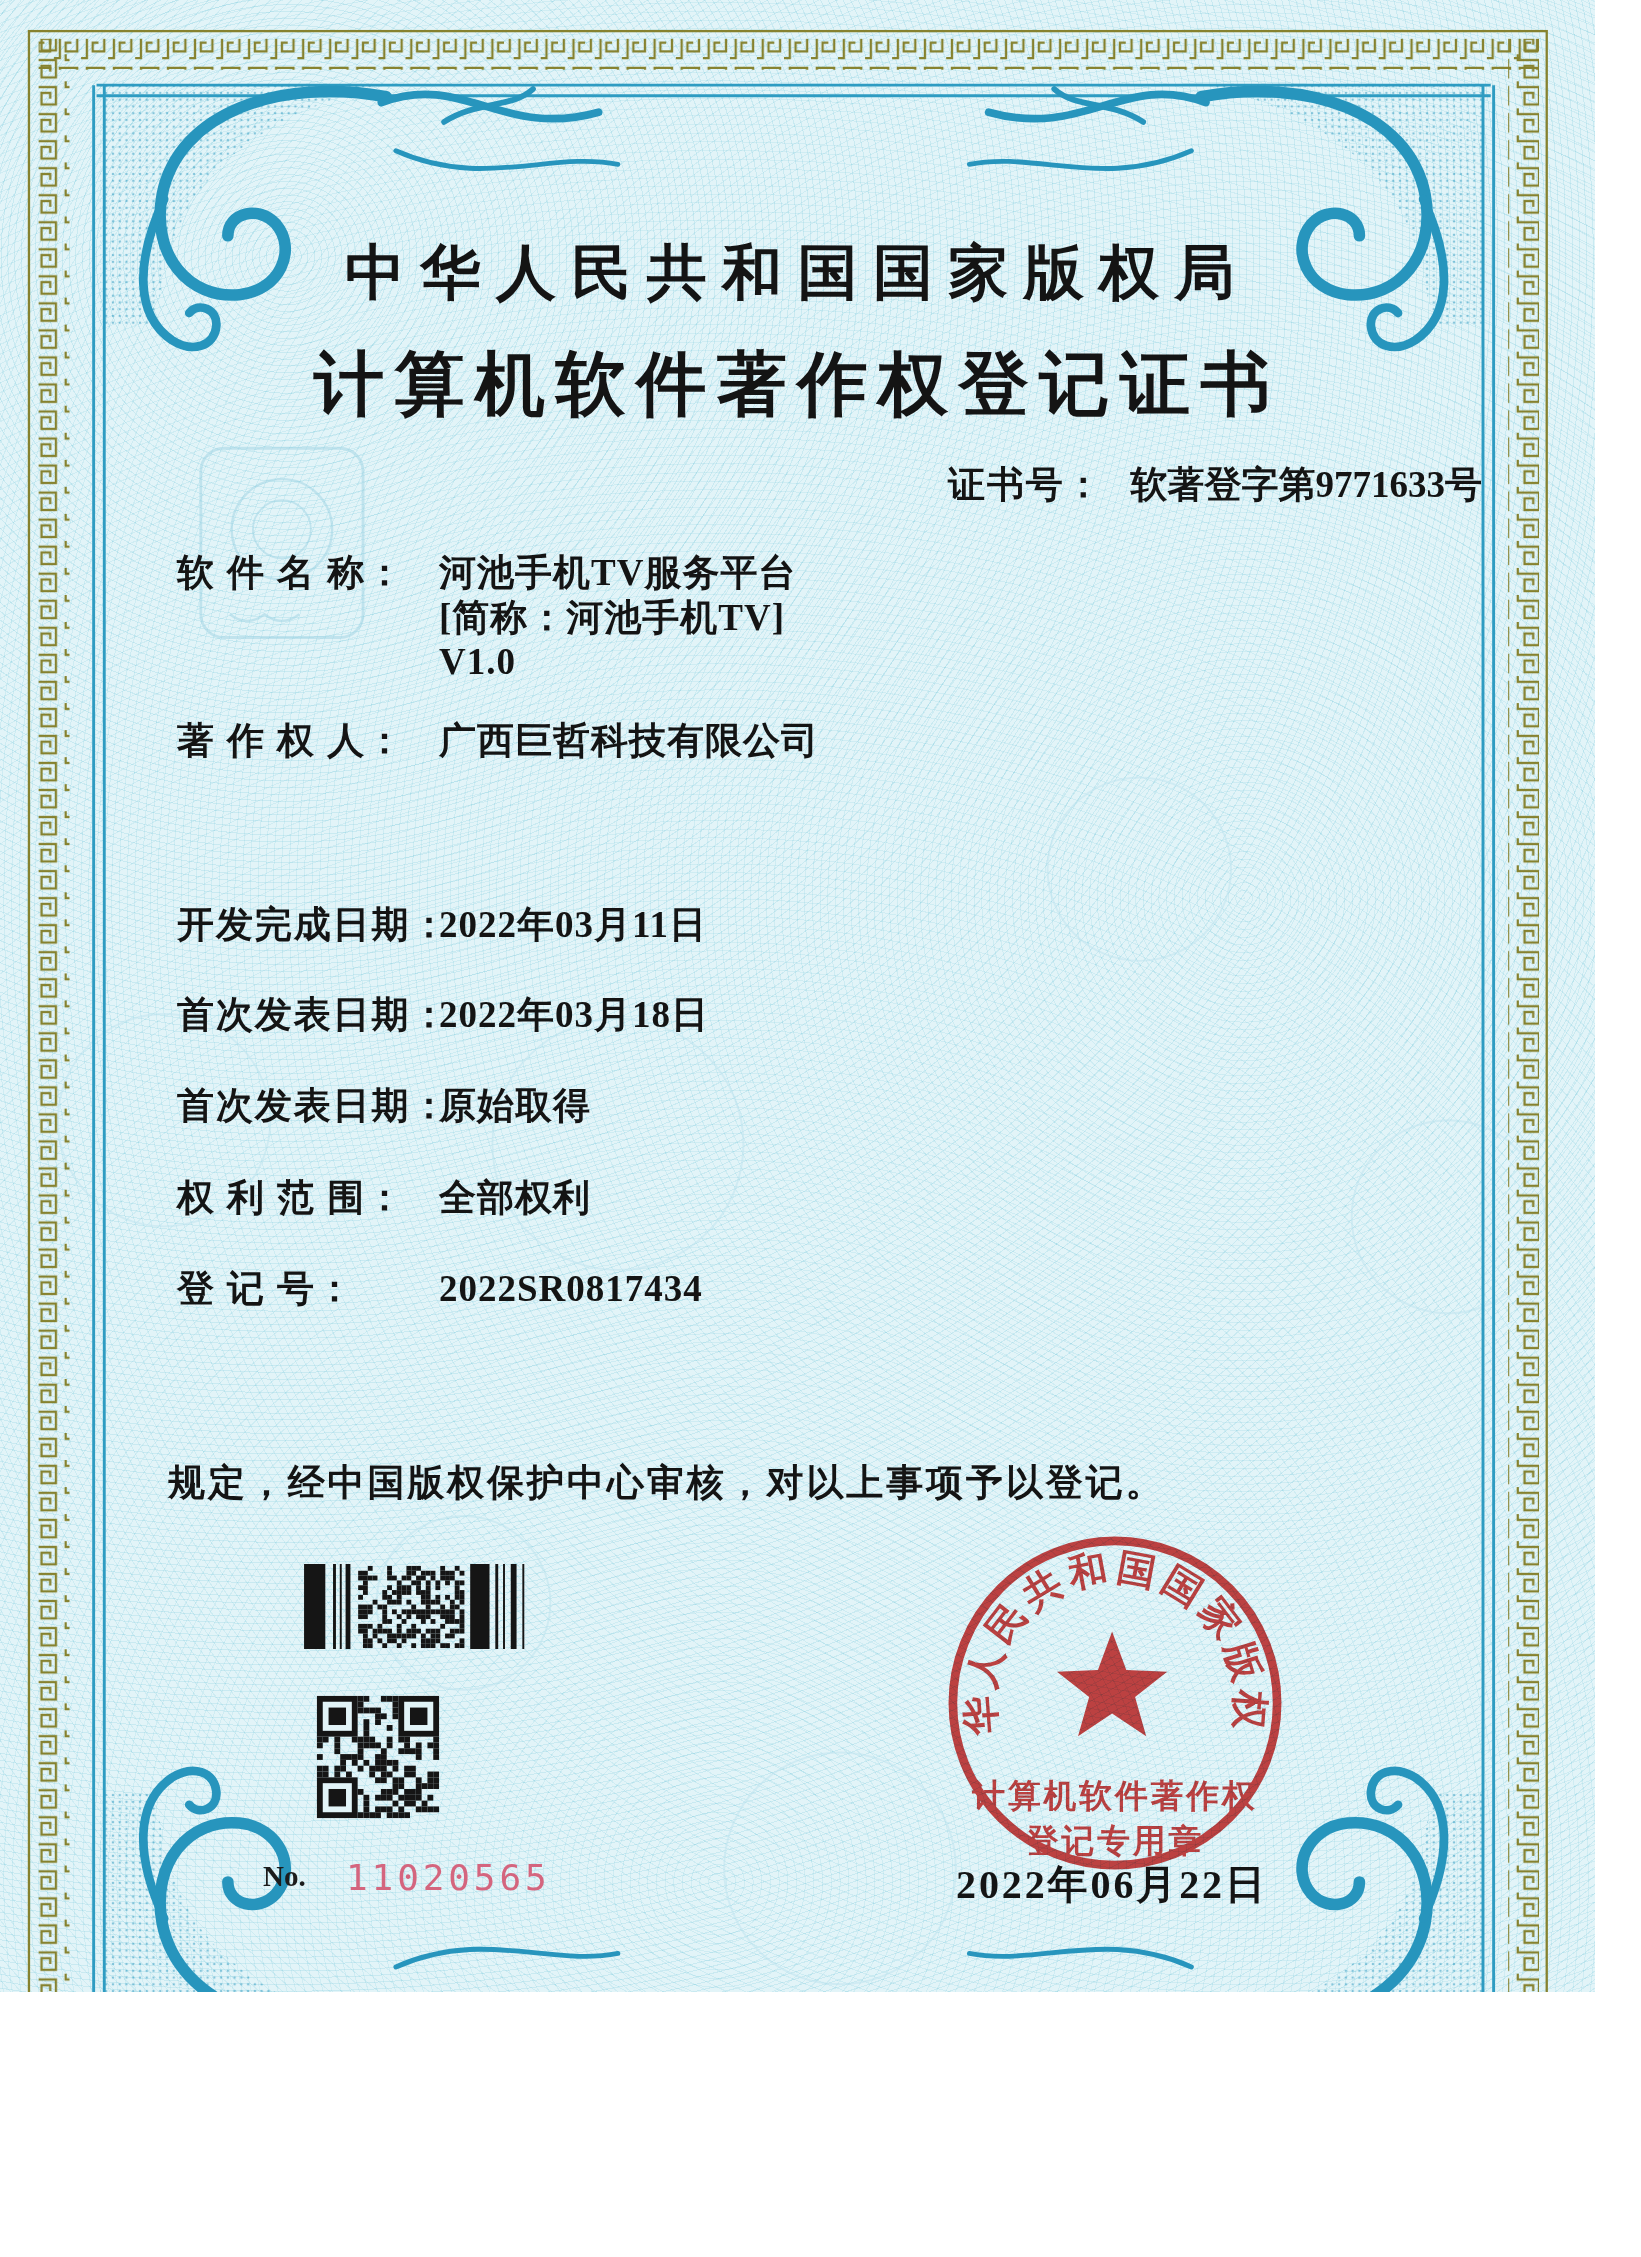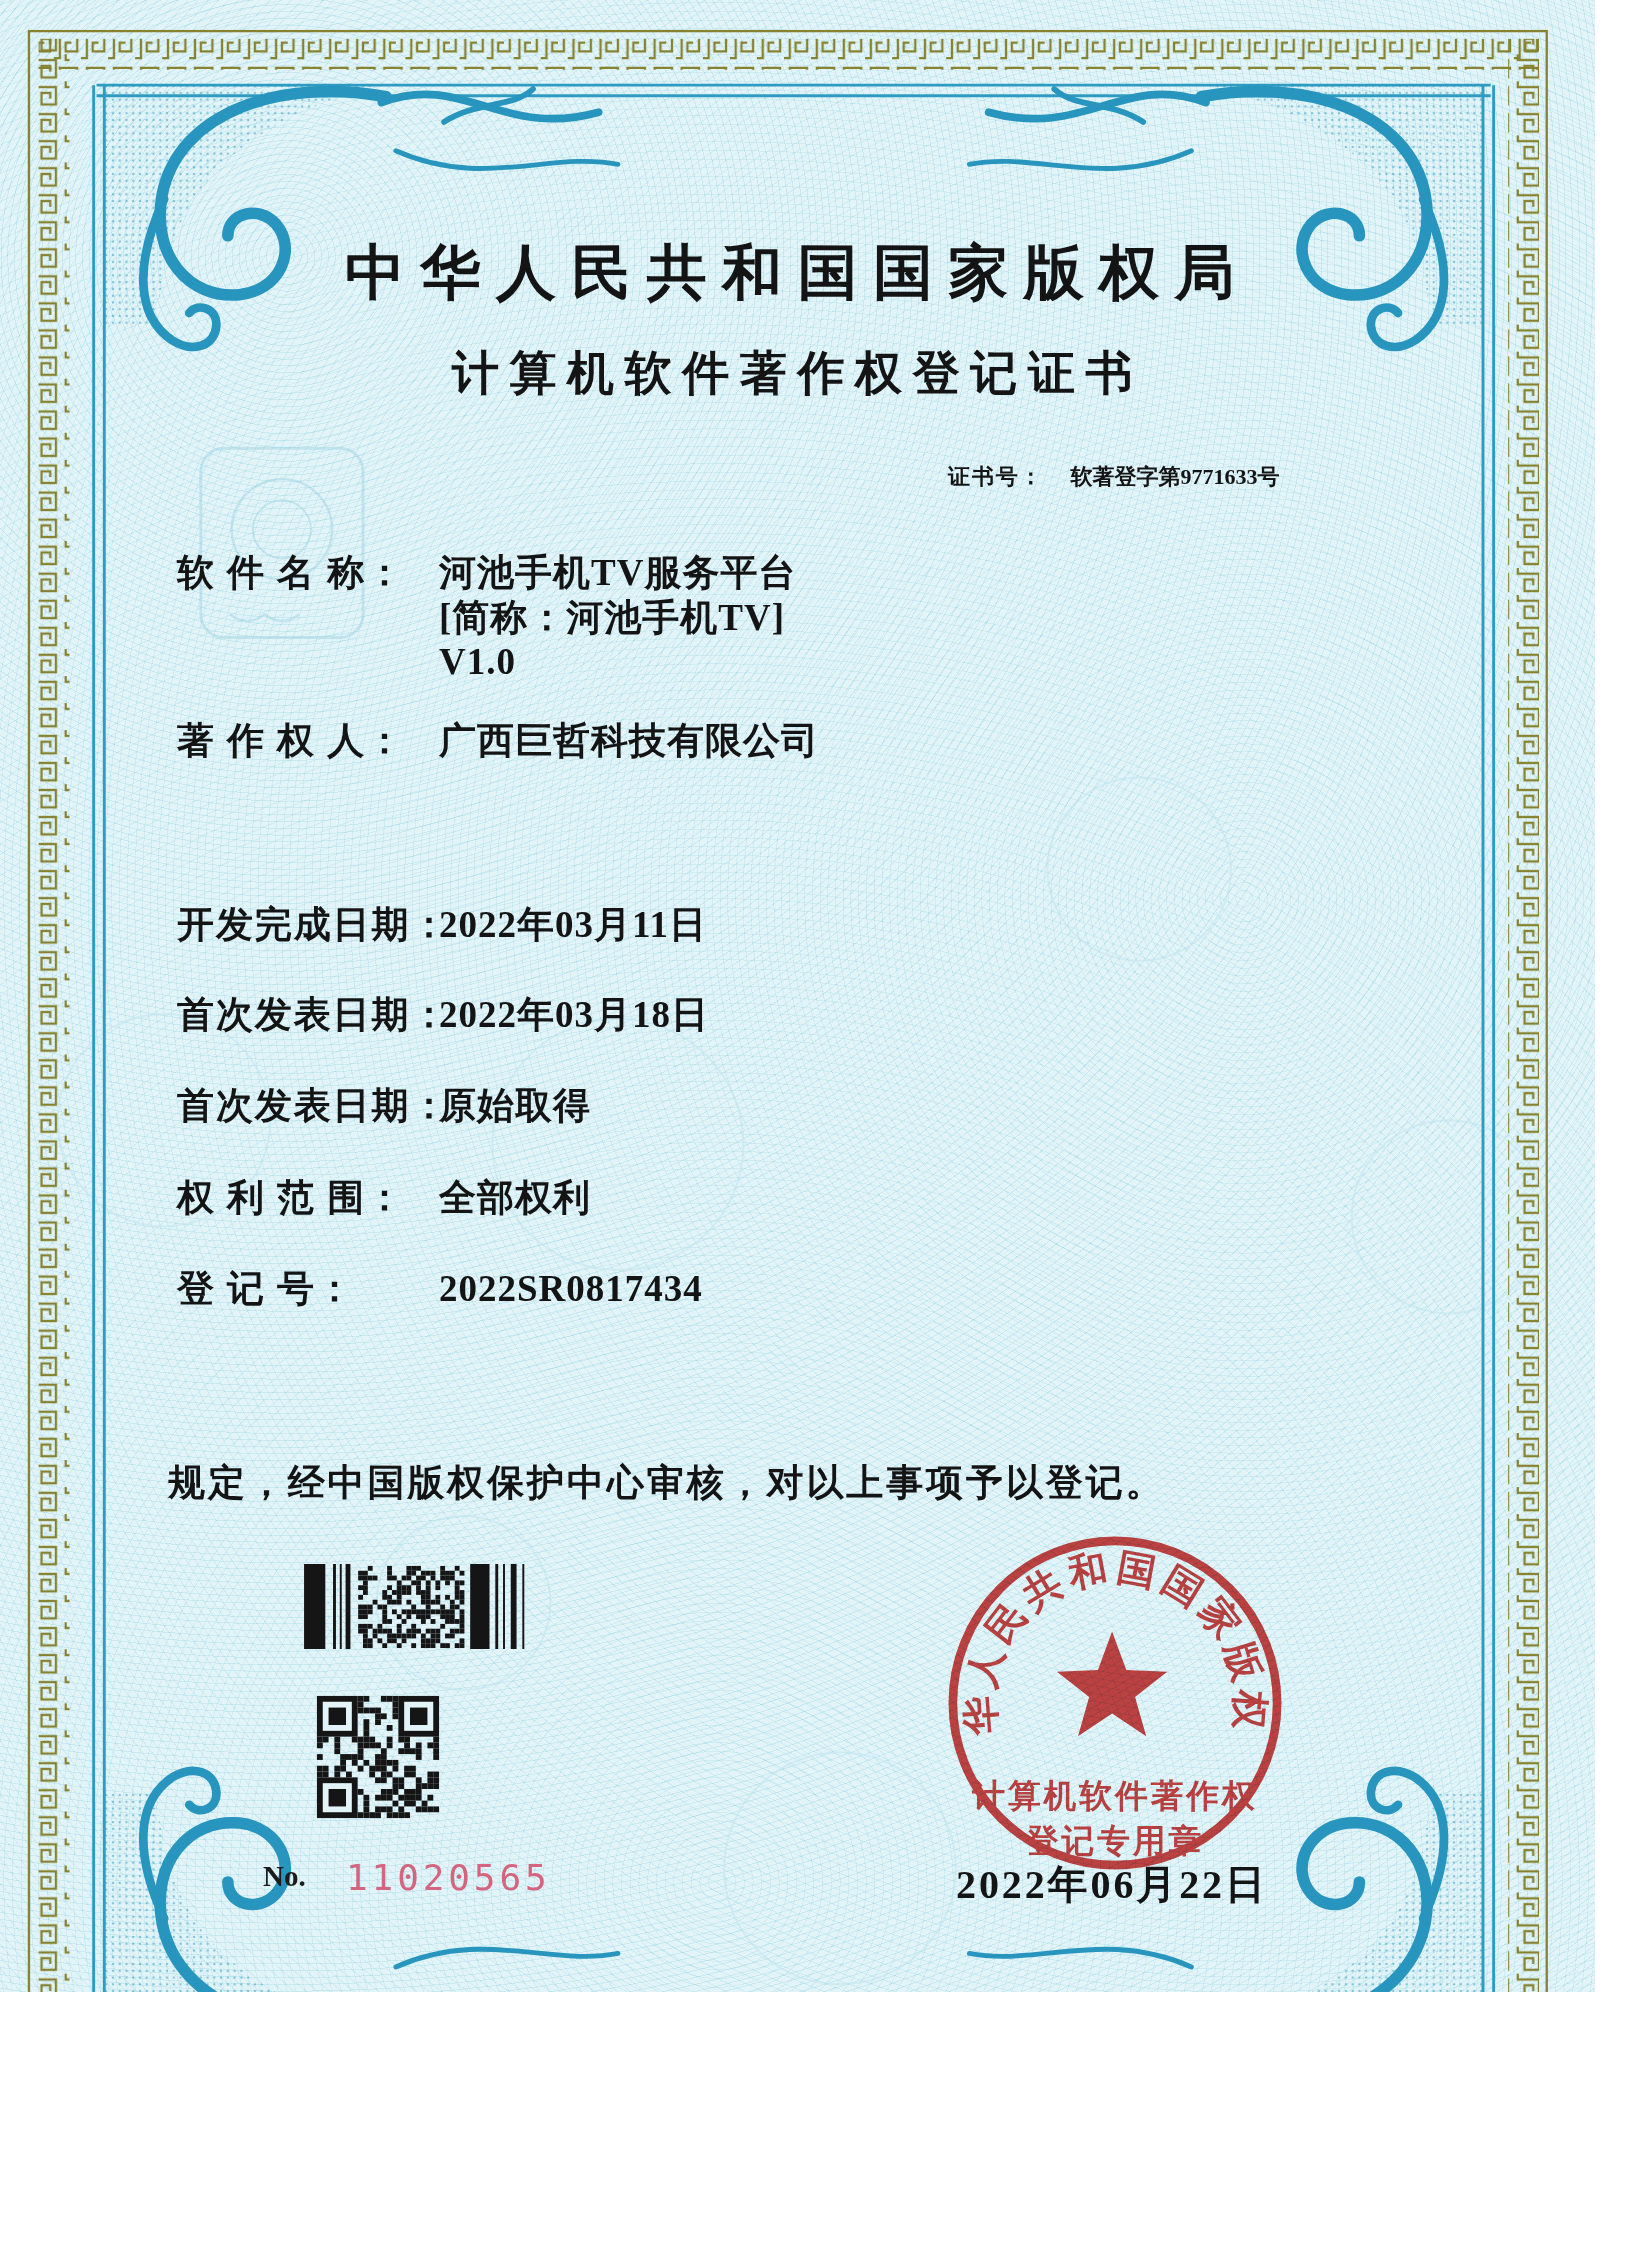--- a/index.html
+++ b/index.html
@@ -7,22 +7,22 @@
           font-family:"Liberation Serif","DejaVu Serif",serif;color:#141414;}
   .page{position:absolute;left:0;top:0;width:1595px;height:2139px;
         background-color:#e2f4f8;
         background-image:
           repeating-radial-gradient(circle at 18% 12%, rgba(70,180,205,.16) 0 1px, transparent 1px 6.8px),
           repeating-radial-gradient(circle at 78% 42%, rgba(70,180,205,.13) 0 1px, transparent 1px 7.7px),
           repeating-radial-gradient(circle at 45% 88%, rgba(70,180,205,.12) 0 1px, transparent 1px 8.7px);
         overflow:hidden;}
   .abs{position:absolute;line-height:1;white-space:nowrap;}
   .title1{font-size:60px;font-weight:bold;letter-spacing:15.4px;left:0;width:1595px;text-align:center;top:243px;}
-  .title2{font-size:47px;font-weight:bold;letter-spacing:10.6px;left:0;width:1595px;text-align:center;top:350px;}
-  .certno{top:466px;left:948px;font-size:22px;font-weight:bold;}
+  .title2{font-size:70px;font-weight:bold;letter-spacing:10.6px;left:0;width:1595px;text-align:center;top:350px;}
+  .certno{top:466px;left:948px;font-size:37px;font-weight:bold;}
   .certno .lbl{margin-right:27px;letter-spacing:1.9px;}
   .frow{font-size:37px;font-weight:bold;}
   .flabel{position:absolute;left:177px;letter-spacing:1.9px;}
   .fvalue{position:absolute;left:439px;letter-spacing:1px;}
   .stmt{font-size:37px;font-weight:600;letter-spacing:2.9px;}
   .serial-label{top:1862px;left:263px;font-size:29px;font-weight:bold;color:#1c1c1c;}
   .serial-num{top:1860px;left:346px;font-size:36px;color:#d4657e;
               font-family:"DejaVu Sans Mono","Liberation Mono",monospace;letter-spacing:3.9px;}
   .issue-date{top:1865px;left:956px;font-size:40px;font-weight:bold;letter-spacing:2.9px;}
   svg{display:block;}

